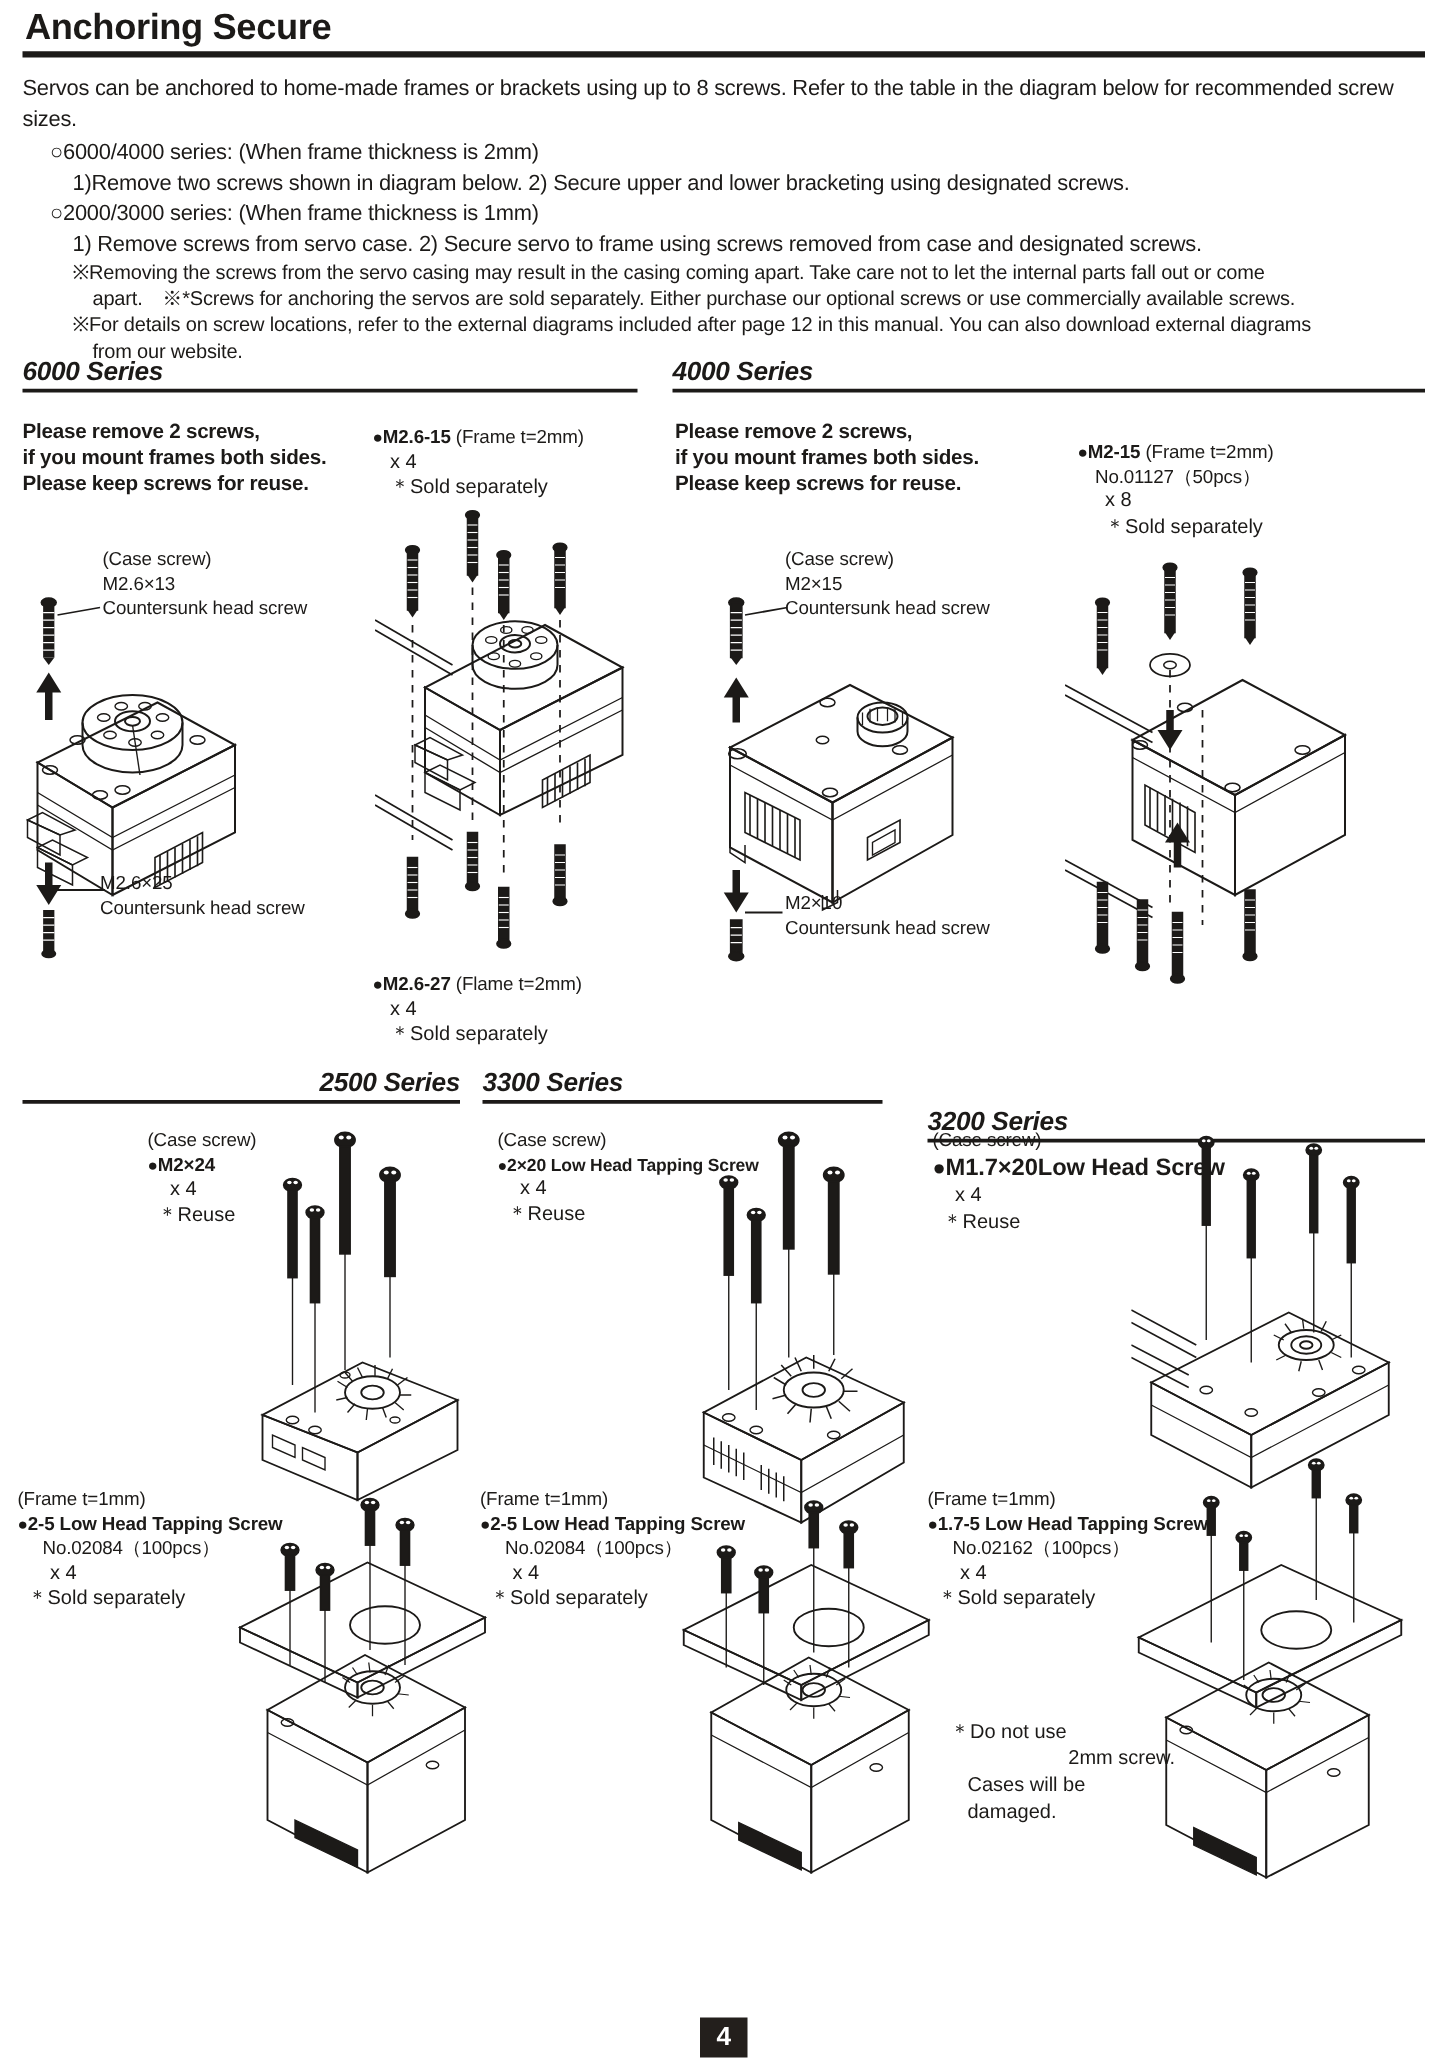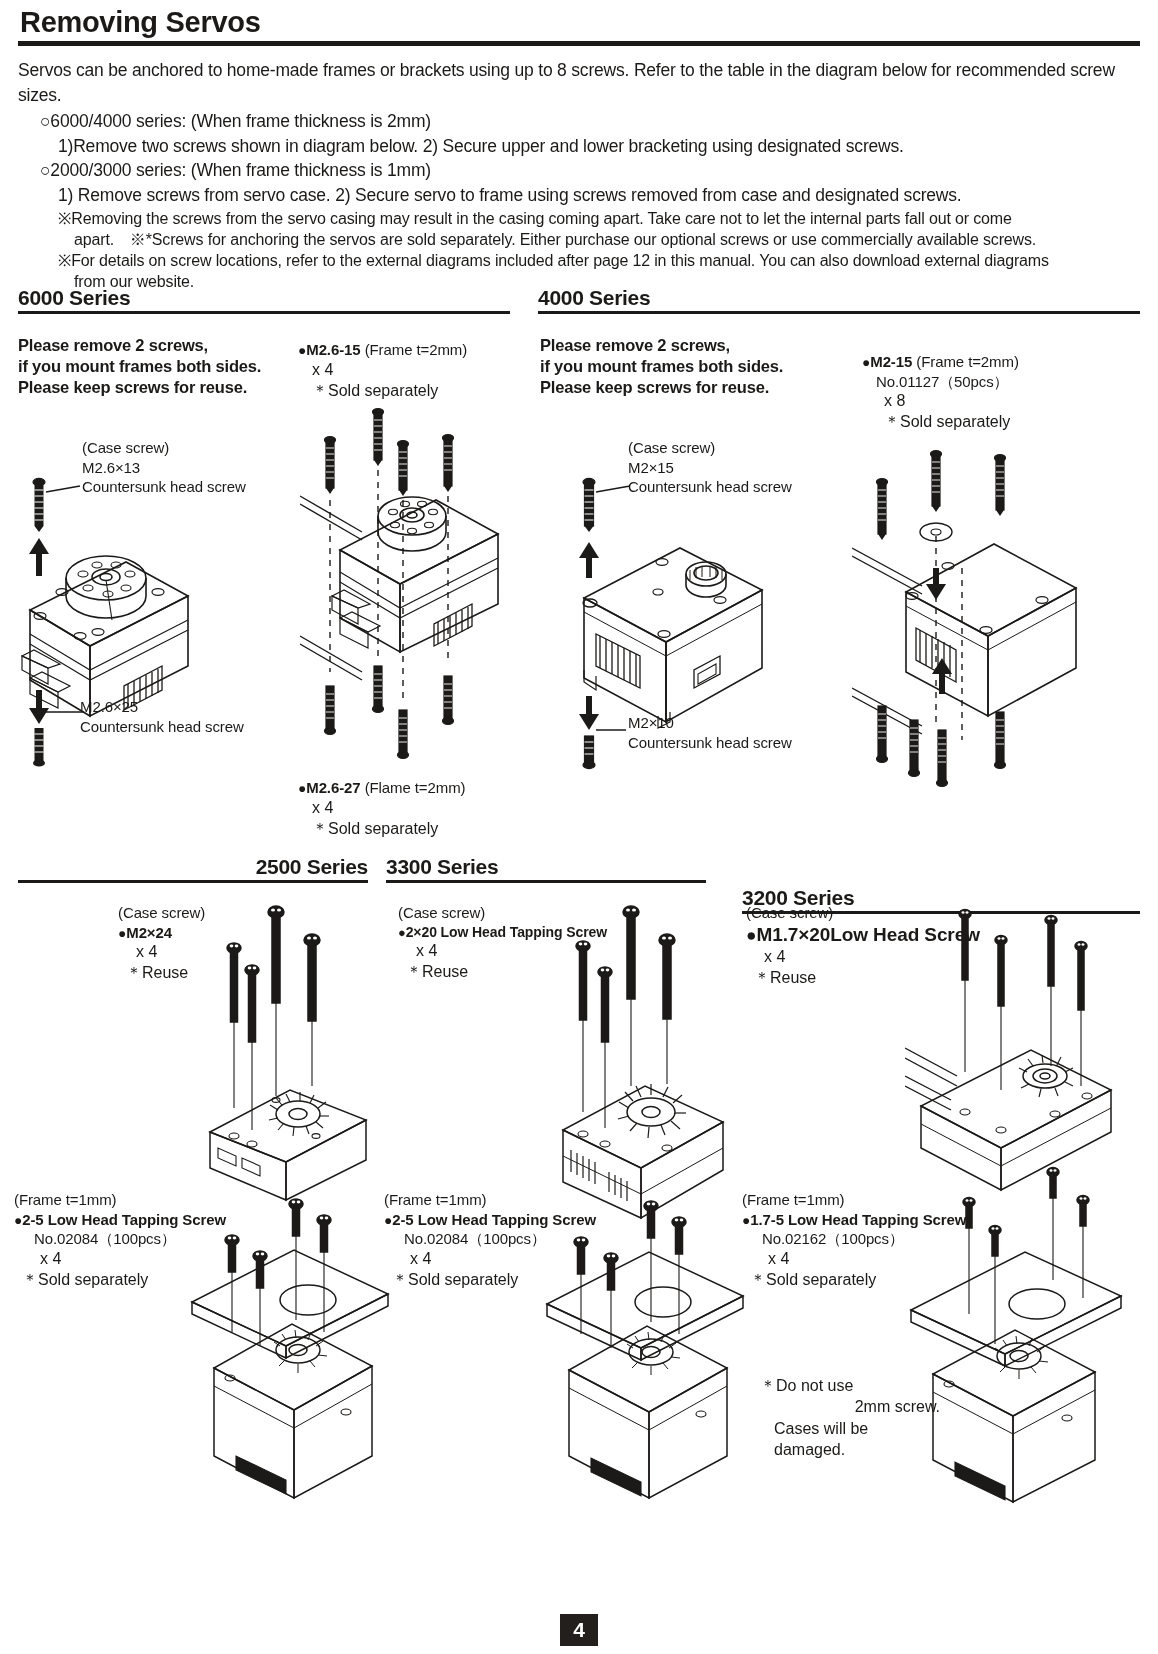--- a/index.html
+++ b/index.html
@@ -23,21 +23,21 @@
 
   
   .intro { font-size:17.5px; line-height:1.42; letter-spacing:-0.2px; }
   .intro .lead { margin-bottom:1px; }
   .intro .bullet { padding-left:22px; }
   .intro .sub { padding-left:40px; }
   .intro .note { font-size:16px; line-height:1.32; padding-left:40px; letter-spacing:-0.15px; }
   .intro .note2 { padding-left:56px; }
 
   
-  .sec-head { font-size:21px; font-weight:bold; letter-spacing:-0.3px; padding-bottom:1px; }
+  .sec-head { font-size:21px; font-weight:bold; letter-spacing:-0.3px; padding-bottom:1px;font-style:italic; }
   .sec-rule { height:3px; background:#1c1a18; }
 
   
   .bold-blk { font-weight:bold; font-size:16.5px; line-height:1.28; letter-spacing:-0.2px; }
   .lbl { font-size:15px; line-height:1.3; letter-spacing:-0.1px; }
   .lbl-b { font-weight:bold; }
   .mono-ish { font-size:16px; line-height:1.3; }
   .dot::before { content:"\25CF"; font-size:0.92em; }
 
   .abs { position:absolute; }
@@ -49,21 +49,21 @@
     font-weight:bold; font-size:21px; display:flex; align-items:center; justify-content:center;
   }
   svg { display:block; }
   .fig { position:absolute; }
 </style>
 </head>
 <body>
 
 <div class="page">
 
-  <div class="page-title">Removing Servos</div>
+  <div class="page-title">Anchoring Secure</div>
   <div class="title-rule"></div>
 
   <div class="intro">
     <div class="lead">Servos can be anchored to home-made frames or brackets using up to 8 screws. Refer to the table in the diagram below for recommended screw sizes.</div>
     <div class="bullet">○6000/4000 series: (When frame thickness is 2mm)</div>
     <div class="sub">1)Remove two screws shown in diagram below.  2) Secure upper and lower bracketing using designated screws.</div>
     <div class="bullet">○2000/3000 series: (When frame thickness is 1mm)</div>
     <div class="sub">1) Remove screws from servo case.  2) Secure servo to frame using screws removed from case and designated screws.</div>
     <div class="note">※Removing the screws from the servo casing may result in the casing coming apart. Take care not to let the internal parts fall out or come</div>
     <div class="note note2">apart.　※*Screws for anchoring the servos are sold separately.  Either purchase our optional screws or use commercially available screws.</div>

